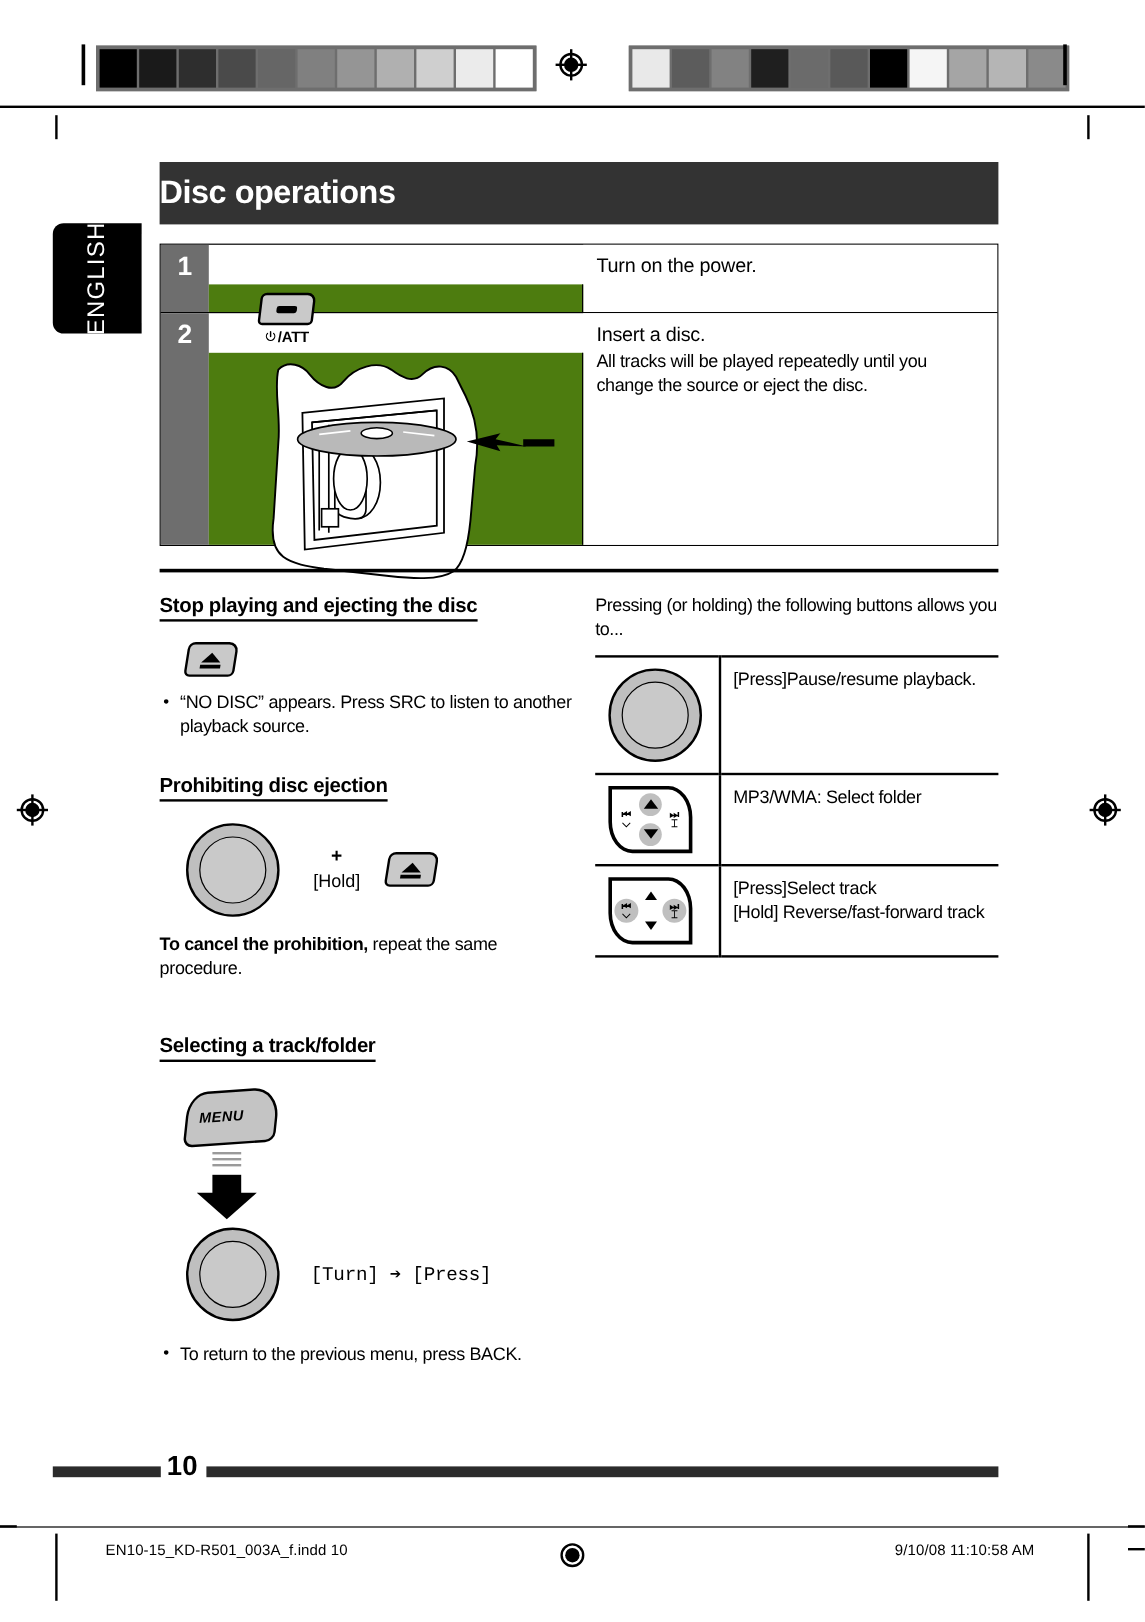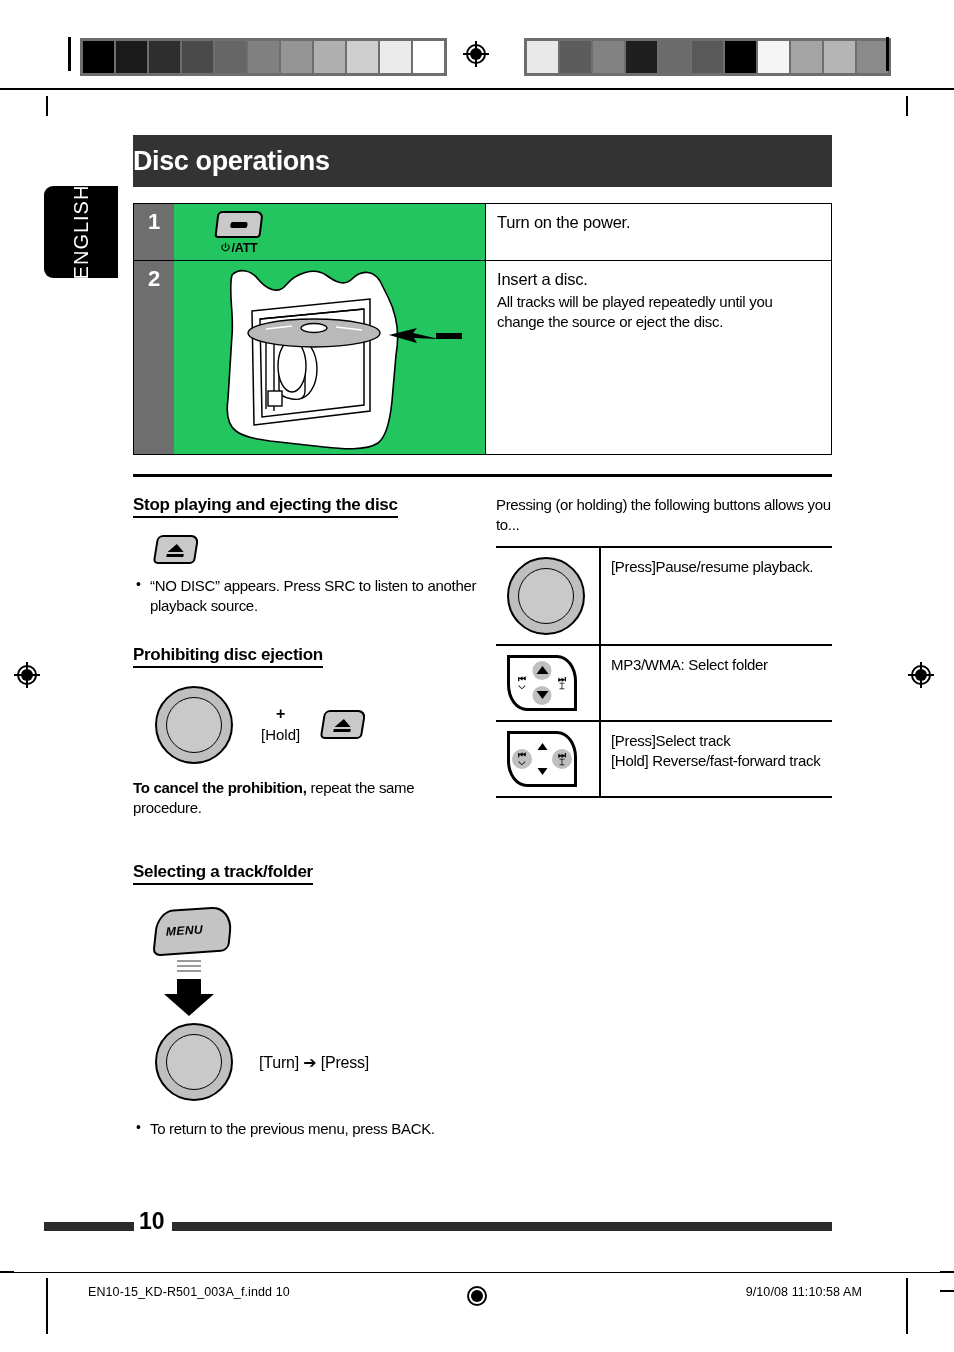--- a/index.html
+++ b/index.html
@@ -65,22 +65,22 @@
            border:1px solid #000; }
   .step-row { display:flex; width:100%; }
   .step-row.r1 { height:56px; }
   .step-row.r2 { height:194px; border-top:1px solid #000; }
   .step-num {
     width:40px; flex:0 0 40px; background:#6e6e6e; color:#fff;
     display:flex; align-items:flex-start; justify-content:center;
     font-size:22px; font-weight:bold; padding-top:5px;
   }
   .step-fig {
-    width:312px; flex:0 0 312px; background:#22c55e;
-    border-right:1px solid #000; position:relative;
+    width:312px; flex:0 0 312px; background:#4d7c0f;
+    border-right:1px solid #000; position:relative;margin-top:33px;
   }
   .step-txt { flex:1 1 auto; background:#fff; padding:9px 11px 0 11px; }
   .step-txt .h { font-size:16.5px; font-weight:normal; margin-bottom:3px; letter-spacing:-0.2px;}
   .step-txt .p { font-size:15px; line-height:1.33; letter-spacing:-0.3px; }
 
   
   .hr-heavy { position:absolute; left:133px; width:699px; height:3px; background:#000; }
 
   
   .col { position:absolute; top:495px; }
@@ -400,21 +400,21 @@
             <i></i>
             <i></i>
           </div>
         <div class="shaft"></div>
           <div class="head"></div>
       </div>
     </div>
 
     <div style="display:flex;align-items:center;margin:5px 0 0 22px;">
       <div class="dial"></div>
-      <div style="font-size:16px;margin-left:26px;letter-spacing:-0.2px;">[Turn]  ➔  [Press]</div>
+      <div style="font-size:16px;margin-left:26px;letter-spacing:-0.2px;font-family:Liberation Mono, monospace;">[Turn]  ➔  [Press]</div>
     </div>
 
     <ul class="bullets" style="margin-top:18px;">
       <li>To return to the previous menu, press BACK.</li>
     </ul>
   </div>
 
   <div class="col col-right">
     <div class="para" style="letter-spacing:-0.35px;">Pressing (or holding) the following buttons allows you to...</div>
 

